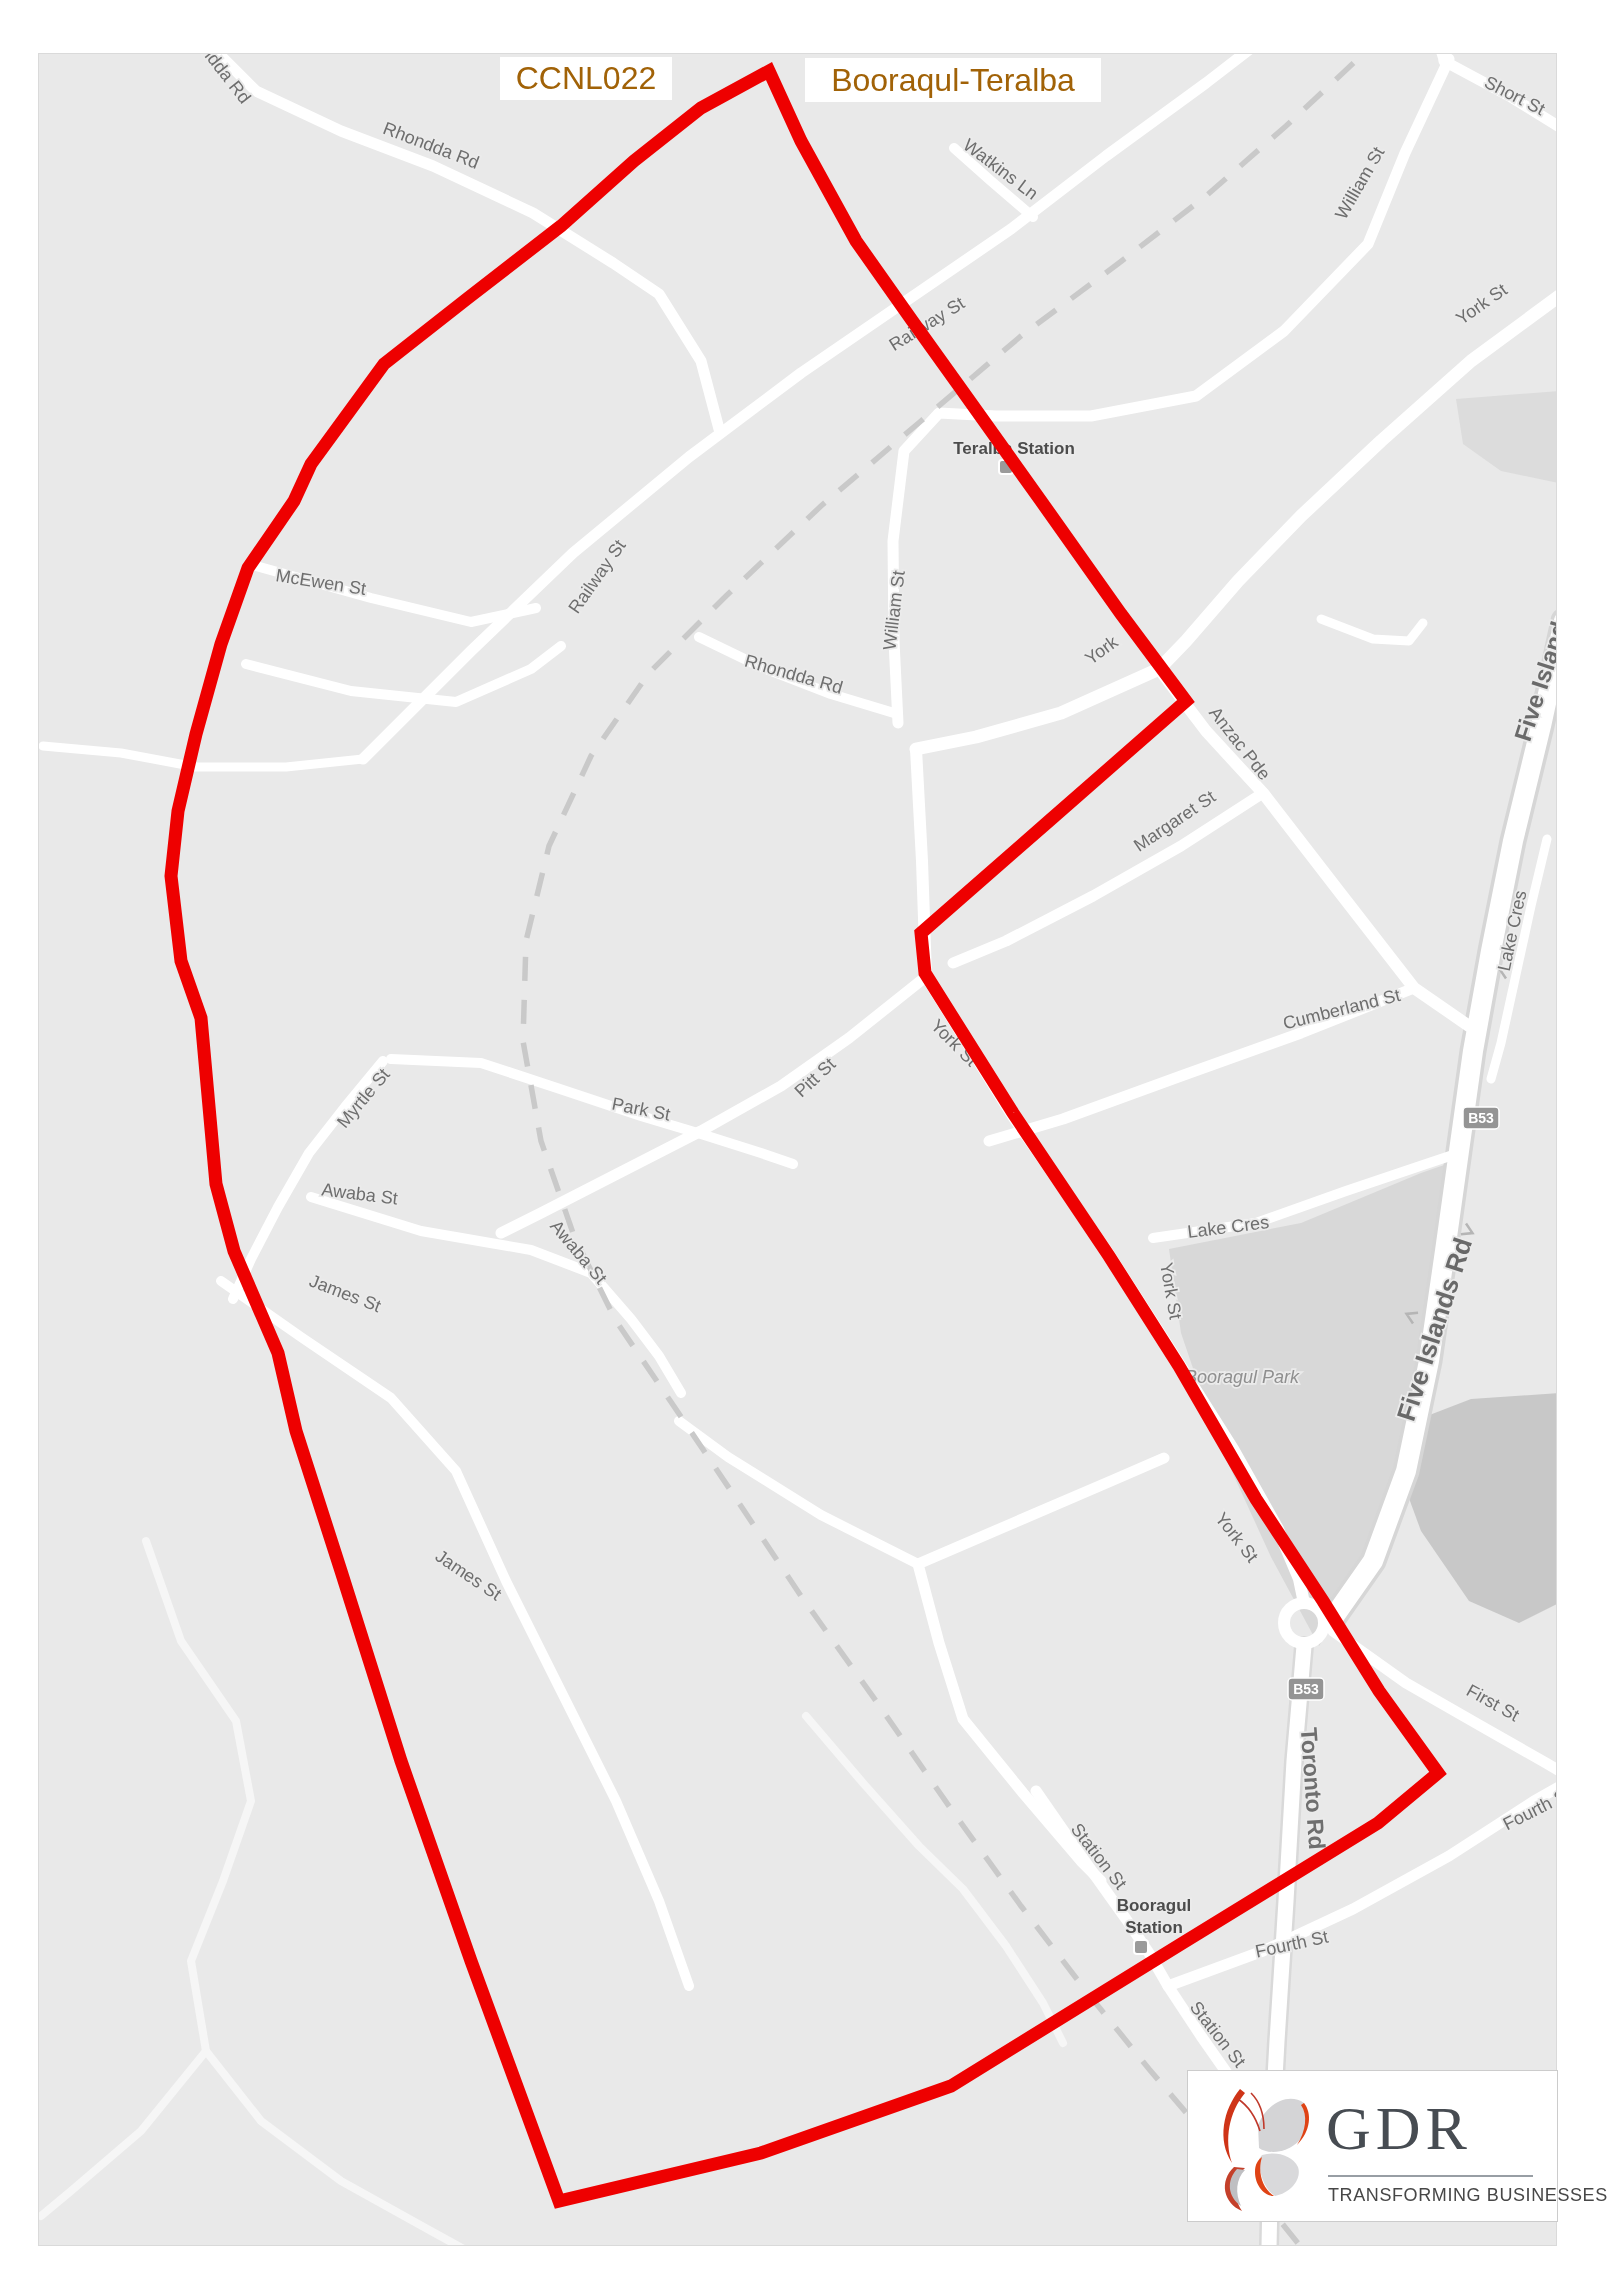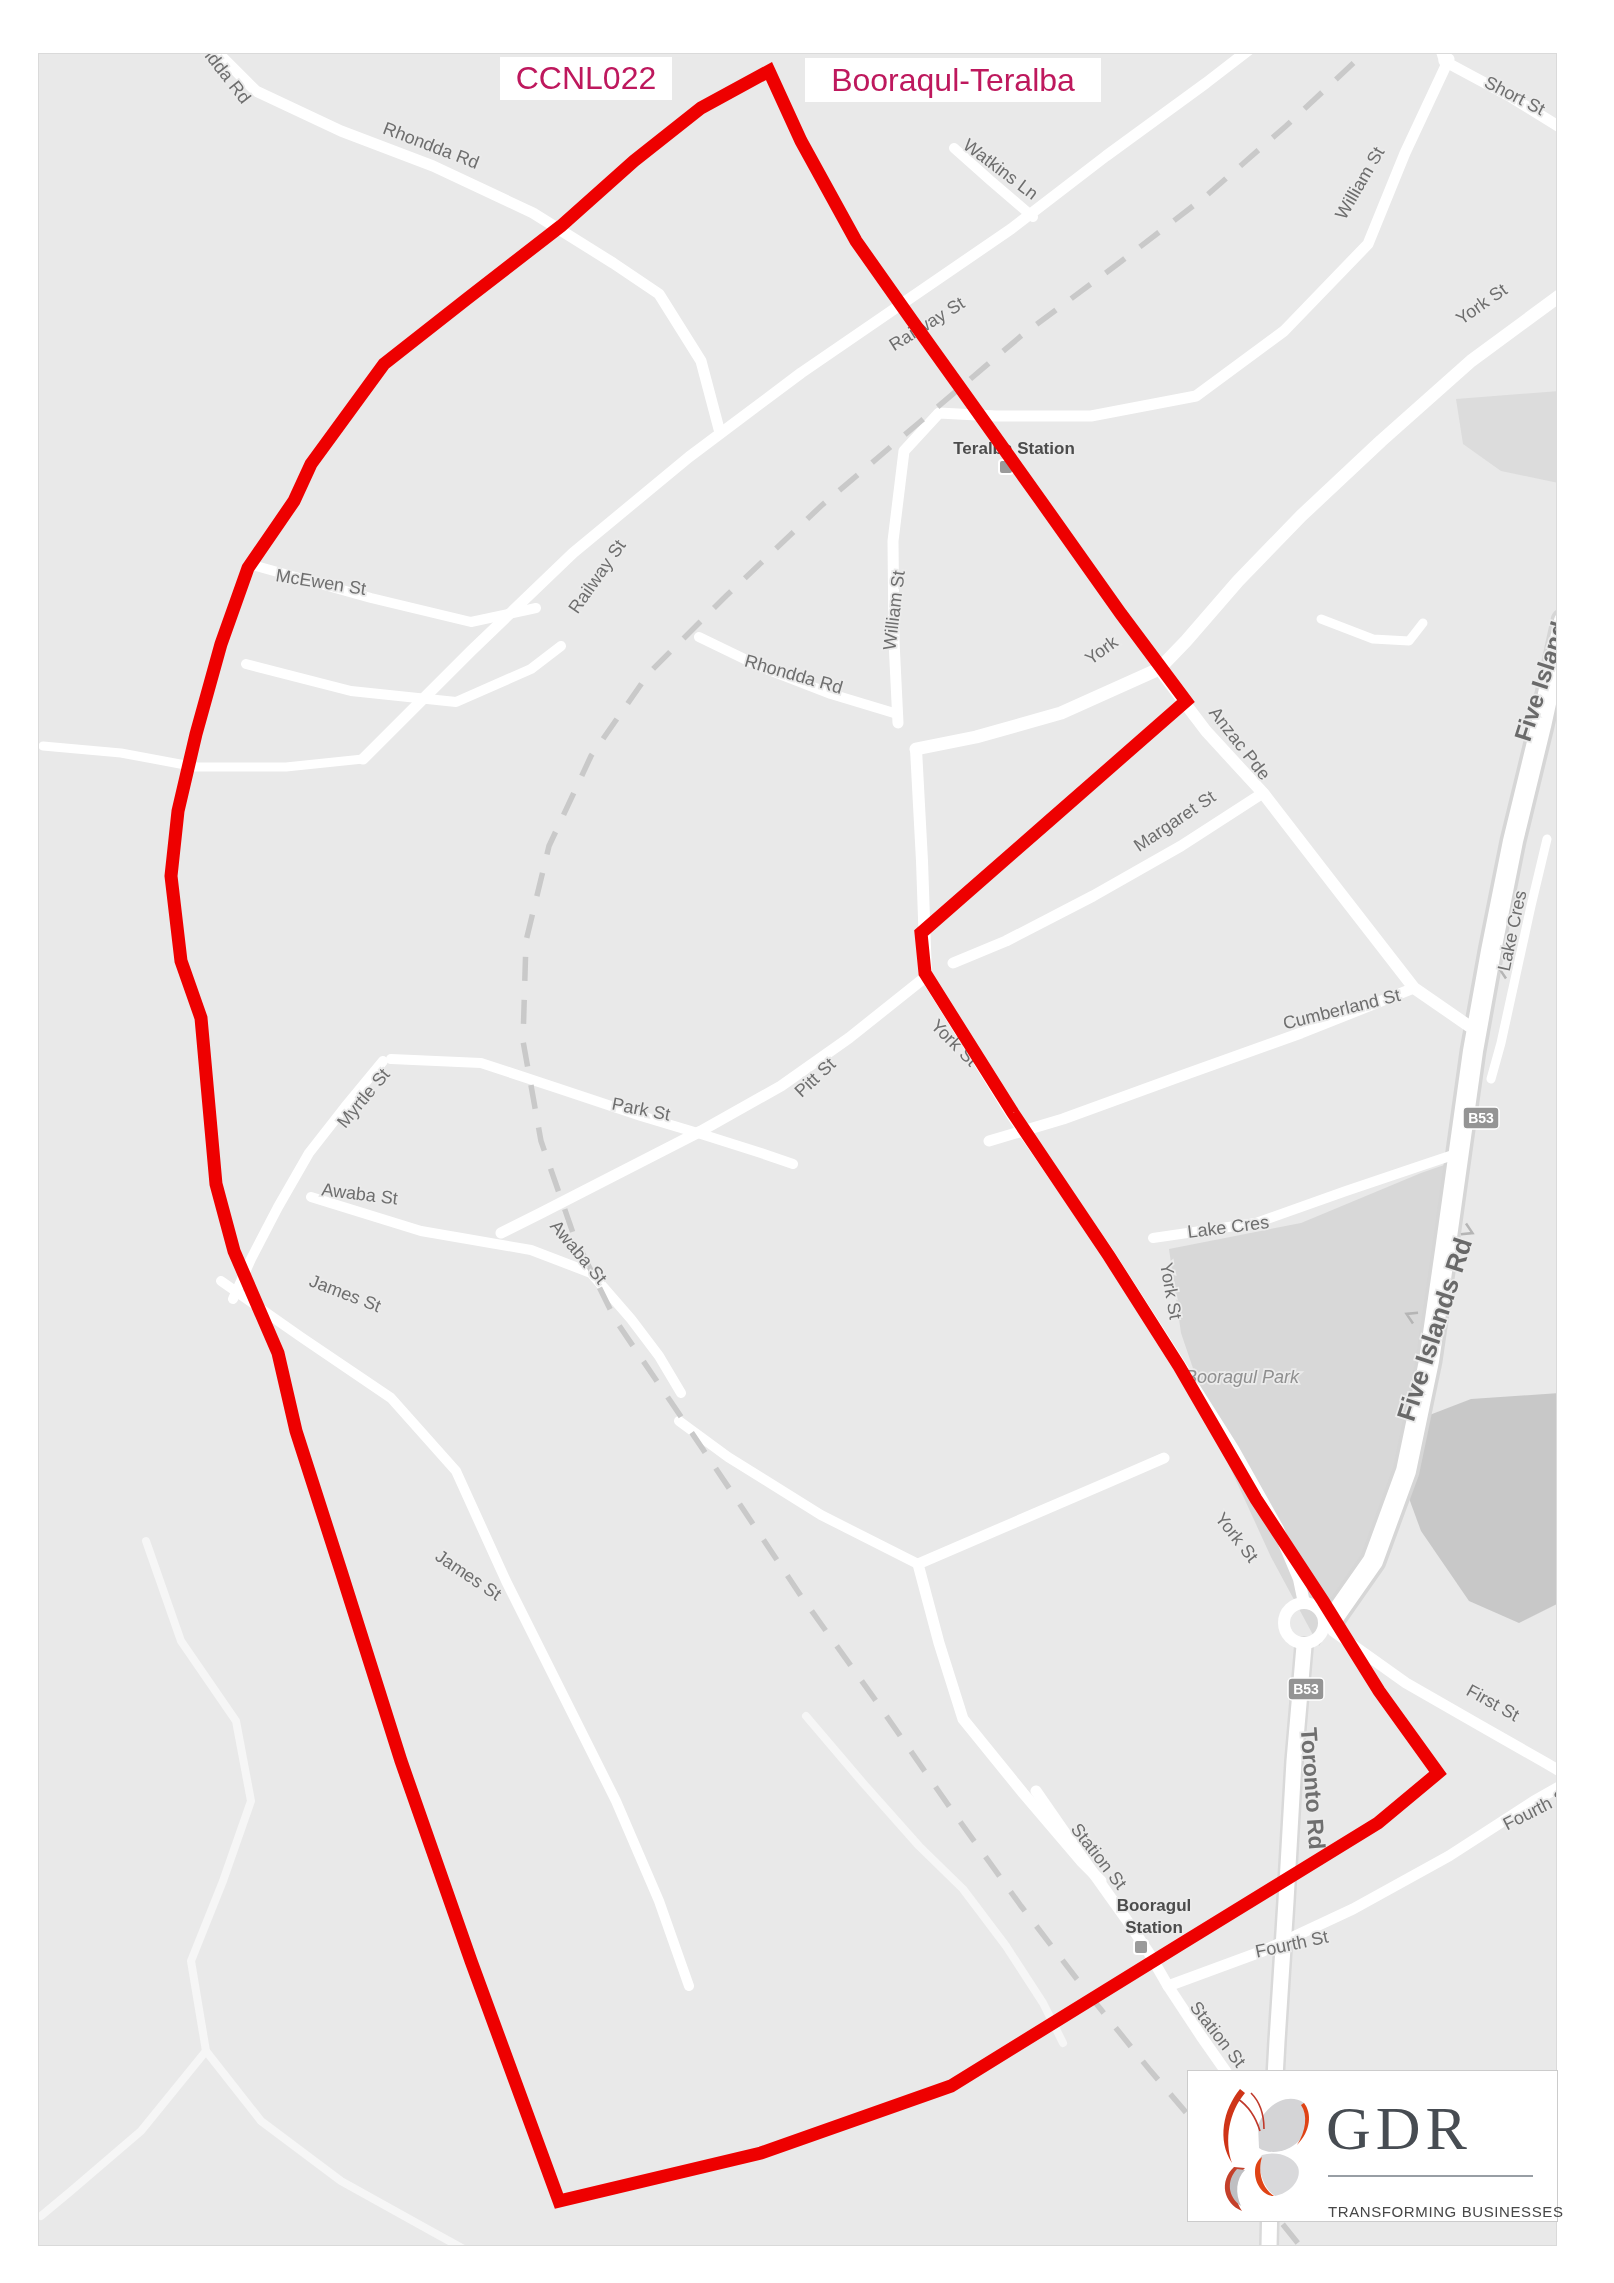--- a/index.html
+++ b/index.html
@@ -1,31 +1,31 @@
 <!DOCTYPE html>
 <html><head>
 <meta charset="utf-8">
 <style>
   html,body{margin:0;padding:0;background:#ffffff;}
   .canvas{position:relative;width:1614px;height:2283px;background:#ffffff;
           font-family:"Liberation Sans",sans-serif;overflow:hidden;}
   .map{position:absolute;left:38px;top:53px;width:1519px;height:2193px;
        background:#e9e9e9;border:1px solid #dadada;box-sizing:border-box;overflow:hidden;}
   .map svg{position:absolute;left:0;top:0;}
-  .title-box{position:absolute;background:#ffffff;color:#be185d;font-size:32px;
+  .title-box{position:absolute;background:#ffffff;color:#a16207;font-size:32px;
              display:flex;align-items:center;justify-content:center;white-space:nowrap;z-index:30;}
   #title-code{left:500px;top:57px;width:172px;height:43px;}
   #title-name{left:805px;top:58px;width:296px;height:44px;}
   .logo{position:absolute;left:1187px;top:2070px;width:371px;height:152px;background:#ffffff;
         border:1px solid #cccccc;box-sizing:border-box;z-index:40;padding-left:40px;}
   .logo .gdr{position:absolute;left:138px;top:22px;font-family:"Liberation Serif",serif;
              font-size:62px;color:#474c52;letter-spacing:5px;}
   .logo .rule{position:absolute;left:140px;top:104px;width:205px;border-top:2px solid #989ea4;}
-  .logo .tagline{position:absolute;left:140px;top:114px;font-size:15px;color:#474747;
-                 letter-spacing:0.6px;white-space:nowrap;margin-top:18px;}
+  .logo .tagline{position:absolute;left:140px;top:114px;font-size:18px;color:#474747;
+                 letter-spacing:0.6px;white-space:nowrap;}
   .butterfly{position:absolute;left:22px;top:14px;}
 </style>
 </head>
 <body>
 
 <div class="canvas">
 
   <div class="map">
     <svg id="map-svg" width="1519" height="2193" viewBox="38 53 1519 2193" xmlns="http://www.w3.org/2000/svg">
         <polygon points="1168,1248 1300,1222 1420,1172 1446,1163 1432,1310 1400,1460 1352,1588 1318,1645 1270,1556 1216,1438 1180,1332" fill="#d8d8d8"></polygon>

